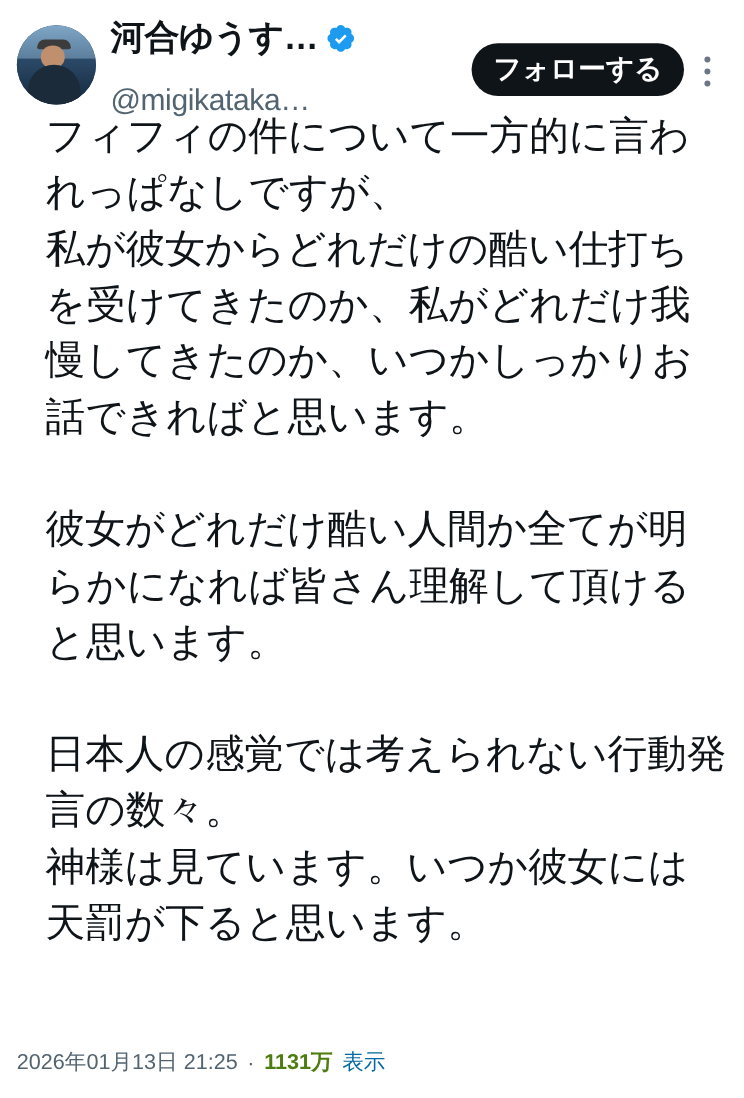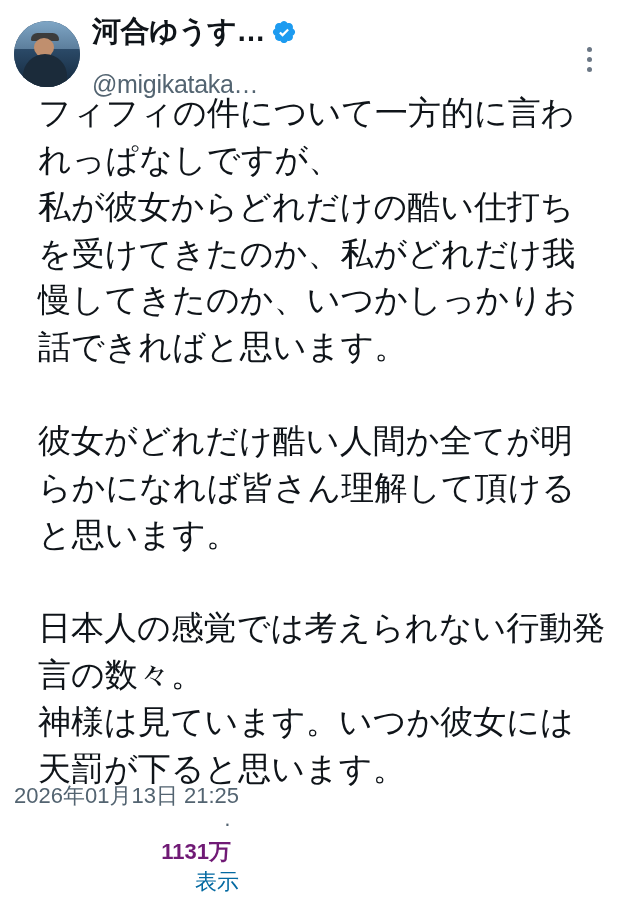--- a/index.html
+++ b/index.html
@@ -172,29 +172,28 @@
     margin-left: 24px;
   }
 
   
   .meta {
     position: absolute;
     left: 14px;
     bottom: 18px;
     display: flex;
     align-items: flex-end;
-    font-size: 22px;
+    font-size: 18px;
     color: #536471;
     white-space: nowrap;
-    flex-direction: column;
   }
   .meta .datetime { color: #536471; }
   .meta .dot { margin: 0 8px; color: #536471; }
   .meta .views-count {
-    color: #701a75;
+    color: #4d7c0f;
     font-weight: bold;
     margin-right: 8px;
   }
   .meta .views-label { color: #0369a1; }
 </style>
 </head>
 <body>
 
 <div class="tweet">
 
@@ -212,20 +211,21 @@
       <div class="name-row">
         <span class="display-name">河合ゆうす…</span>
         <svg class="verified" viewBox="0 0 24 24">
           <path fill="#1d9bf0" d="M22.25 12c0-1.43-.88-2.67-2.19-3.34.46-1.39.2-2.9-.81-3.91s-2.52-1.27-3.91-.81C14.67 2.63 13.43 1.75 12 1.75s-2.67.88-3.34 2.19c-1.39-.46-2.9-.2-3.91.81s-1.27 2.52-.81 3.91C2.63 9.33 1.75 10.57 1.75 12s.88 2.67 2.19 3.34c-.46 1.39-.2 2.9.81 3.91s2.52 1.27 3.91.81c.67 1.31 1.91 2.19 3.34 2.19s2.67-.88 3.34-2.19c1.39.46 2.9.2 3.91-.81s1.27-2.52.81-3.91c1.31-.67 2.19-1.91 2.19-3.34z"></path>
           <path fill="#ffffff" d="M10.68 16.28l-3.2-3.2 1.41-1.41 1.79 1.79 4.43-4.43 1.41 1.41-5.84 5.84z"></path>
         </svg>
       </div>
       <div class="handle">@migikataka…</div>
     </div>
 
+    <button class="follow-btn">フォローする</button>
 
     <div class="more-btn">
       <span></span>
       <span></span>
       <span></span>
     </div>
   </div>
 
   <div class="body-text">フィフィの件について一方的に言われっぱなしですが、
 私が彼女からどれだけの酷い仕打ちを受けてきたのか、私がどれだけ我慢してきたのか、いつかしっかりお話できればと思います。

